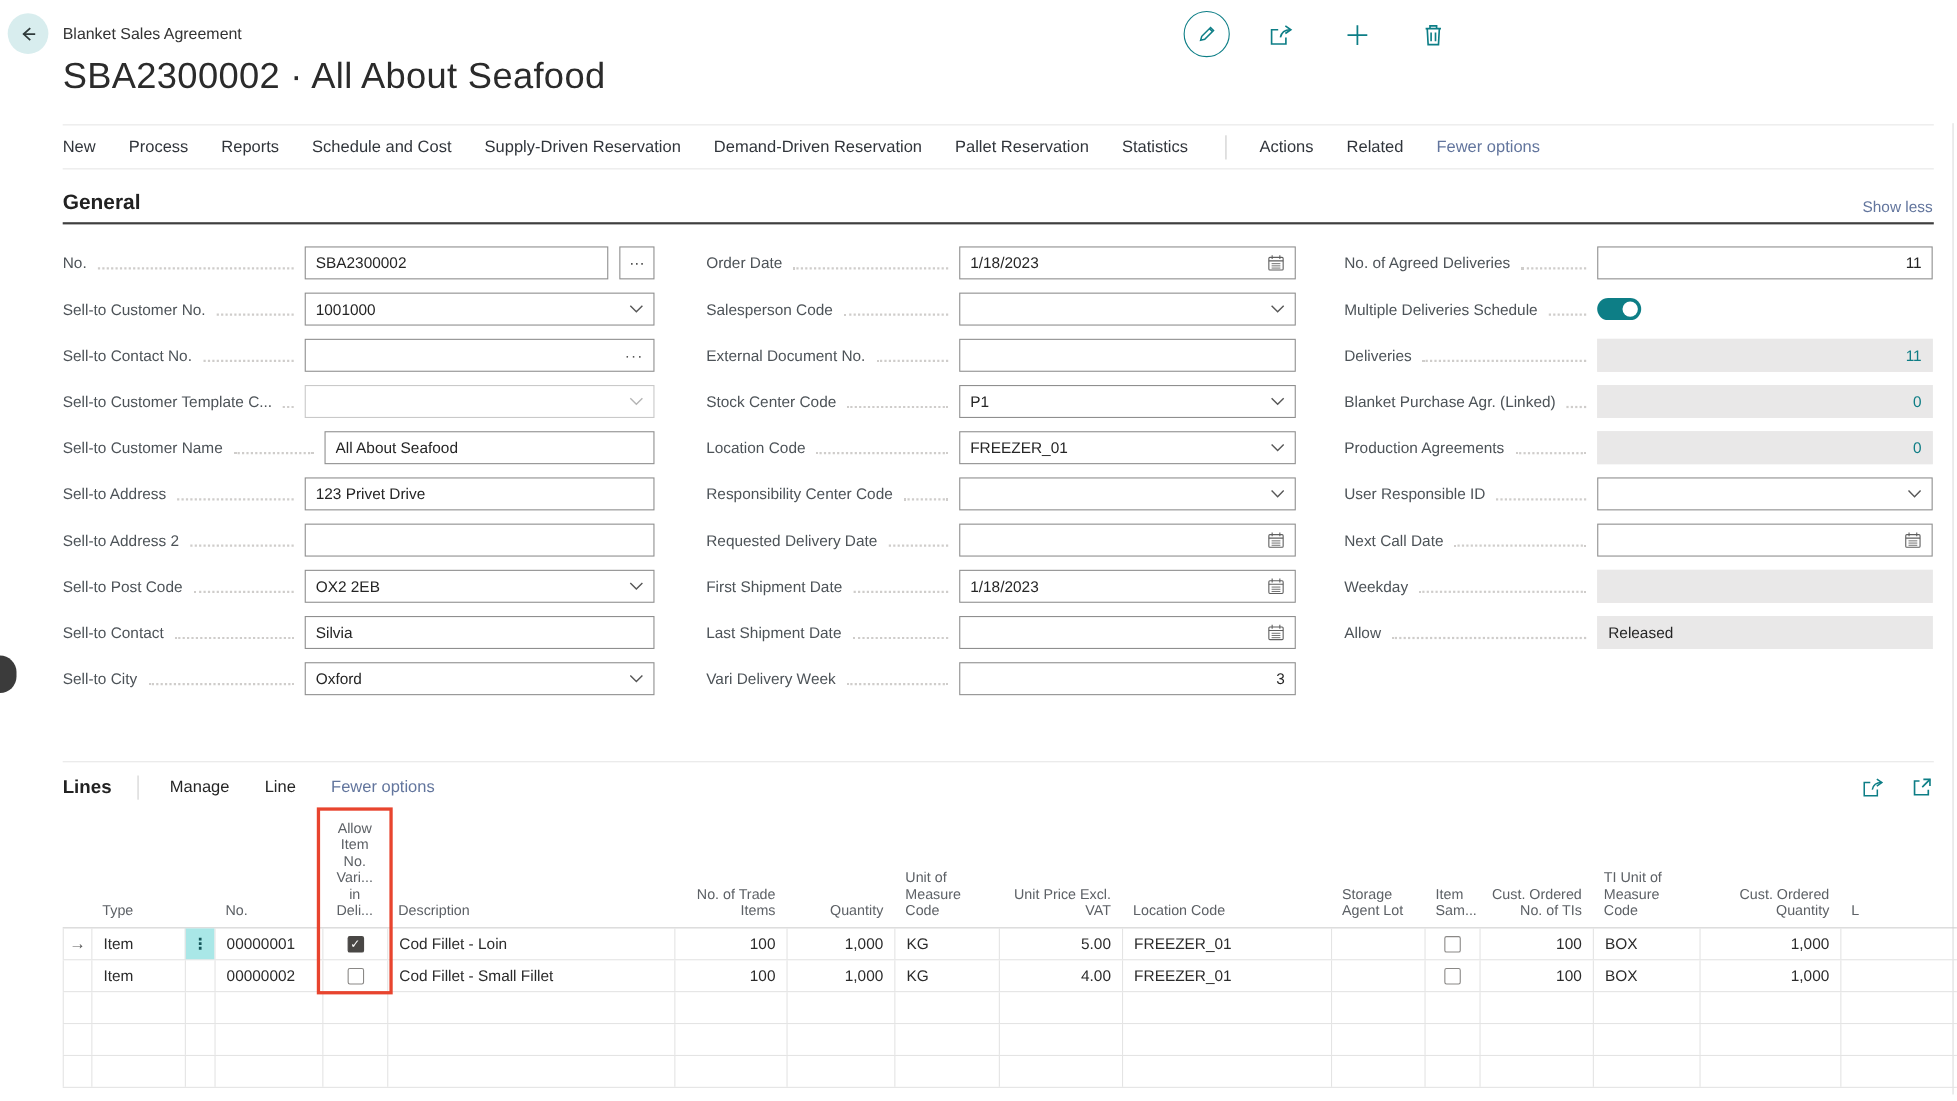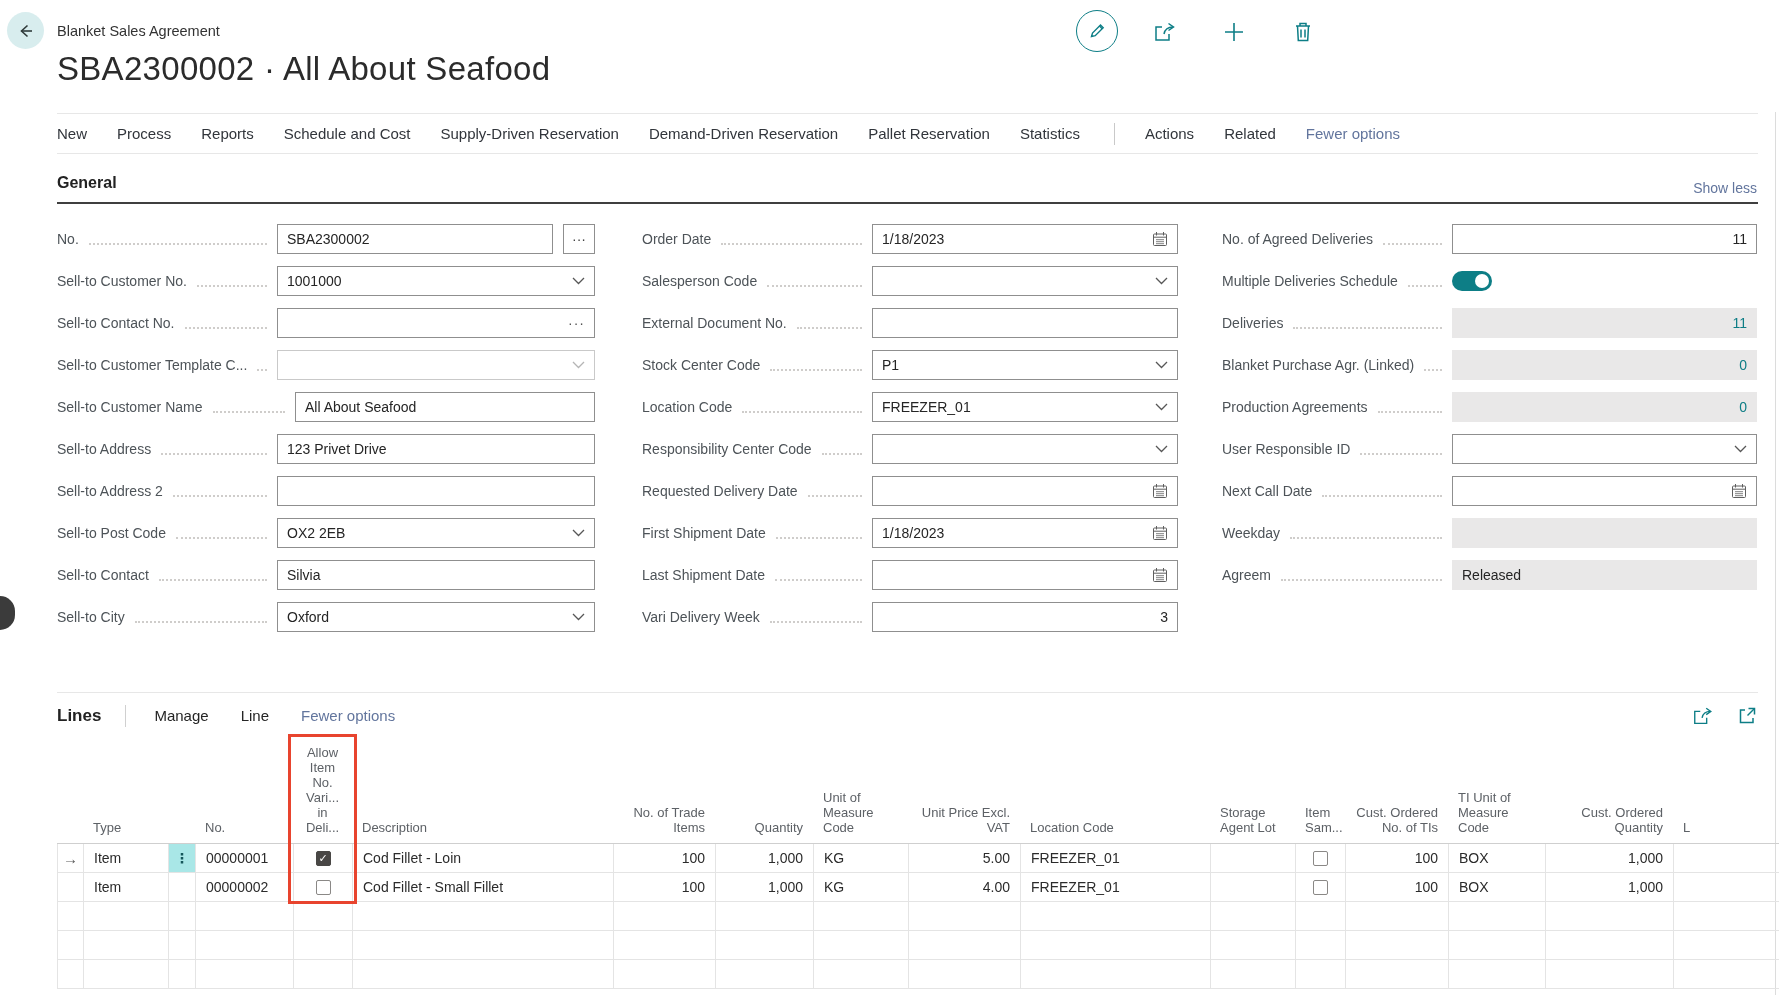--- a/index.html
+++ b/index.html
@@ -17,21 +17,21 @@
 
   
   .action-bar{position:absolute;left:57px;top:113px;width:1701px;height:39px;
               border-top:1px solid #e7e7e7;border-bottom:1px solid #e7e7e7;
               display:flex;align-items:center;font-size:15px;color:#31353b;}
   .mi{margin-right:30px;white-space:nowrap;cursor:pointer;}
   .mdiv{width:1px;height:22px;background:#c9c9c9;margin:0 30px 0 4px;}
   .mi.blue{color:#62759d;}
 
   
-  .sec-head{position:absolute;left:57px;top:174px;font-size:16px;font-weight:bold;color:#222;}
+  .sec-head{position:absolute;left:57px;top:174px;font-size:19px;font-weight:bold;color:#222;}
   .show-less{position:absolute;top:180px;right:22px;font-size:14px;color:#62759d;cursor:pointer;}
   .head-rule{position:absolute;left:57px;top:202px;width:1701px;height:2px;background:#3f3f3f;}
 
   .fcol{position:absolute;top:224px;}
   #fcol1{left:57px;width:538px;}
   #fcol2{left:642px;width:536px;}
   #fcol3{left:1222px;width:535px;}
   .frow{display:flex;align-items:center;height:30px;margin-bottom:12px;font-size:14px;}
   .flabel{color:#4d5358;white-space:nowrap;}
   .leader{flex:1;margin:0 10px;border-bottom:2px dotted #cfcdcb;height:10px;min-width:10px;}
@@ -430,21 +430,21 @@
             </svg>
           </span>
         </div>
       </div>
       <div class="frow">
         <span class="flabel">Weekday</span>
         <span class="leader"></span>
         <div class="input gray" style="width: 305px;"></div>
       </div>
       <div class="frow">
-        <span class="flabel">Agreem</span>
+        <span class="flabel">Allow</span>
         <span class="leader"></span>
         <div class="input gray" style="width: 305px;">
           <span class="val">Released</span>
         </div>
       </div>
     </div>
 
   <div class="semicircle"></div>
   <div class="scroll-line"></div>
 

